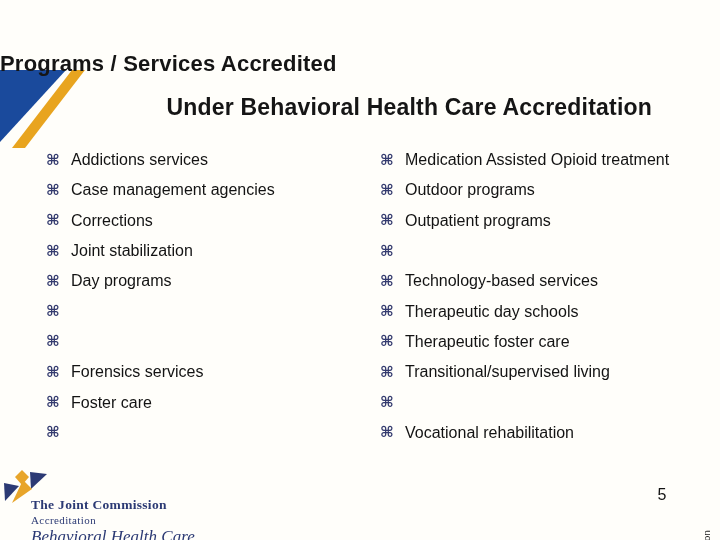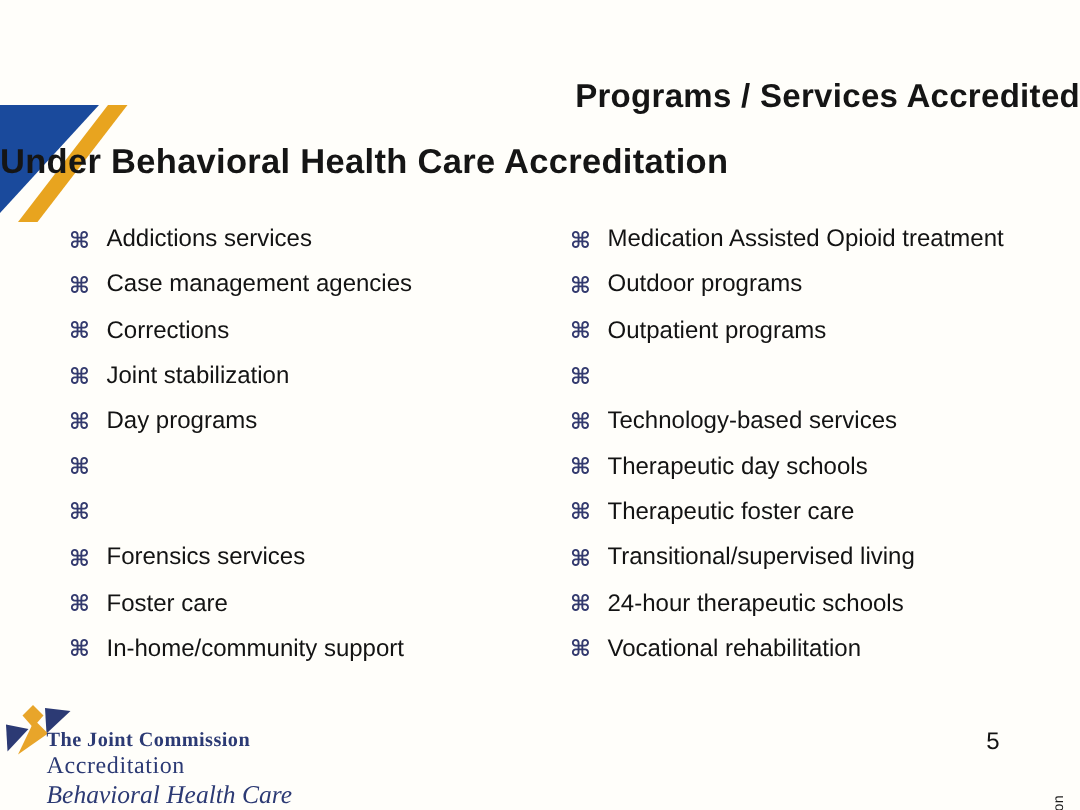--- a/index.html
+++ b/index.html
@@ -6,45 +6,45 @@
   body{
     width:720px;height:540px;position:relative;overflow:hidden;
     background:#fffefa;
     font-family:"Liberation Sans",sans-serif;
     -webkit-font-smoothing:antialiased;
   }
   
   .corner-deco{position:absolute;left:0;top:70px;width:90px;height:80px;}
   
   .title-line1{
-    position:absolute;top:51px;left:0;width:720px;text-align:right;
+    position:absolute;top:51px;left:0;width:720px;text-align:left;
     font-size:22px;font-weight:bold;color:#151515;letter-spacing:0.2px;
   }
   .title-line2{
-    position:absolute;top:94px;left:0;width:640px;text-align:left;
+    position:absolute;top:94px;left:12px;width:640px;text-align:right;
     font-size:23px;font-weight:bold;color:#151515;letter-spacing:0.2px;
   }
   
   ul.prog-col{list-style:none;margin:0;padding:0;position:absolute;top:145px;}
   ul.prog-col.left{left:46px;width:336px;}
   ul.prog-col.right{left:380px;width:338px;}
   ul.prog-col li{
     height:30.3px;display:flex;align-items:center;
     font-size:16px;color:#131313;white-space:nowrap;
   }
   .bullet{
     flex:0 0 25px;font-family:"DejaVu Sans",sans-serif;
     font-size:15px;font-weight:bold;color:#333a6e;line-height:1;
   }
   
   .logo-mark{position:absolute;left:3px;top:468px;width:46px;height:38px;}
   .logo-text{position:absolute;left:31px;top:486px;color:#2c3a74;
     font-family:"Liberation Serif",serif;line-height:1;}
-  .logo-text .l1{font-size:13.5px;font-weight:bold;letter-spacing:0.3px;margin:0 0 3px 0;}
-  .logo-text .l2{font-size:16px;letter-spacing:0.4px;margin:0 0 2px 0;}
+  .logo-text .l1{font-size:13.5px;font-weight:bold;letter-spacing:0.3px;margin:12px 0 3px 0;}
+  .logo-text .l2{font-size:11px;letter-spacing:0.4px;margin:0 0 2px 0;}
   .logo-text .l3{font-size:17px;font-style:italic;margin:0;}
   
   .page-number{position:absolute;left:650px;top:486px;width:24px;text-align:center;
     font-size:16px;color:#131313;}
   
   .copyright-vertical{
     position:absolute;right:8px;bottom:10px;
     transform-origin:100% 100%;transform:rotate(-90deg);
     font-size:9.5px;color:#1c1c1c;white-space:nowrap;letter-spacing:0.2px;
   }
@@ -90,21 +90,20 @@
   <li>
       <span class="bullet">⌘</span>
       <span>Forensics services</span>
     </li>
   <li>
       <span class="bullet">⌘</span>
       <span>Foster care</span>
     </li>
   <li>
       <span class="bullet">⌘</span>
-      <span>In-home/community support</span>
     </li>
 </ul>
 
 <ul class="prog-col right">
   <li>
       <span class="bullet">⌘</span>
       <span>Medication Assisted Opioid treatment</span>
     </li>
   <li>
       <span class="bullet">⌘</span>
@@ -128,21 +127,20 @@
   <li>
       <span class="bullet">⌘</span>
       <span>Therapeutic foster care</span>
     </li>
   <li>
       <span class="bullet">⌘</span>
       <span>Transitional/supervised living</span>
     </li>
   <li>
       <span class="bullet">⌘</span>
-      <span>24-hour therapeutic schools</span>
     </li>
   <li>
       <span class="bullet">⌘</span>
       <span>Vocational rehabilitation</span>
     </li>
 </ul>
 
 <svg class="logo-mark" viewBox="0 0 46 38" aria-hidden="true">
   <polygon points="19,2 26,9 19,17 12,9" fill="#e8a52a"></polygon>
   <polygon points="27,4 44,6 28,21" fill="#2c3a74"></polygon>

